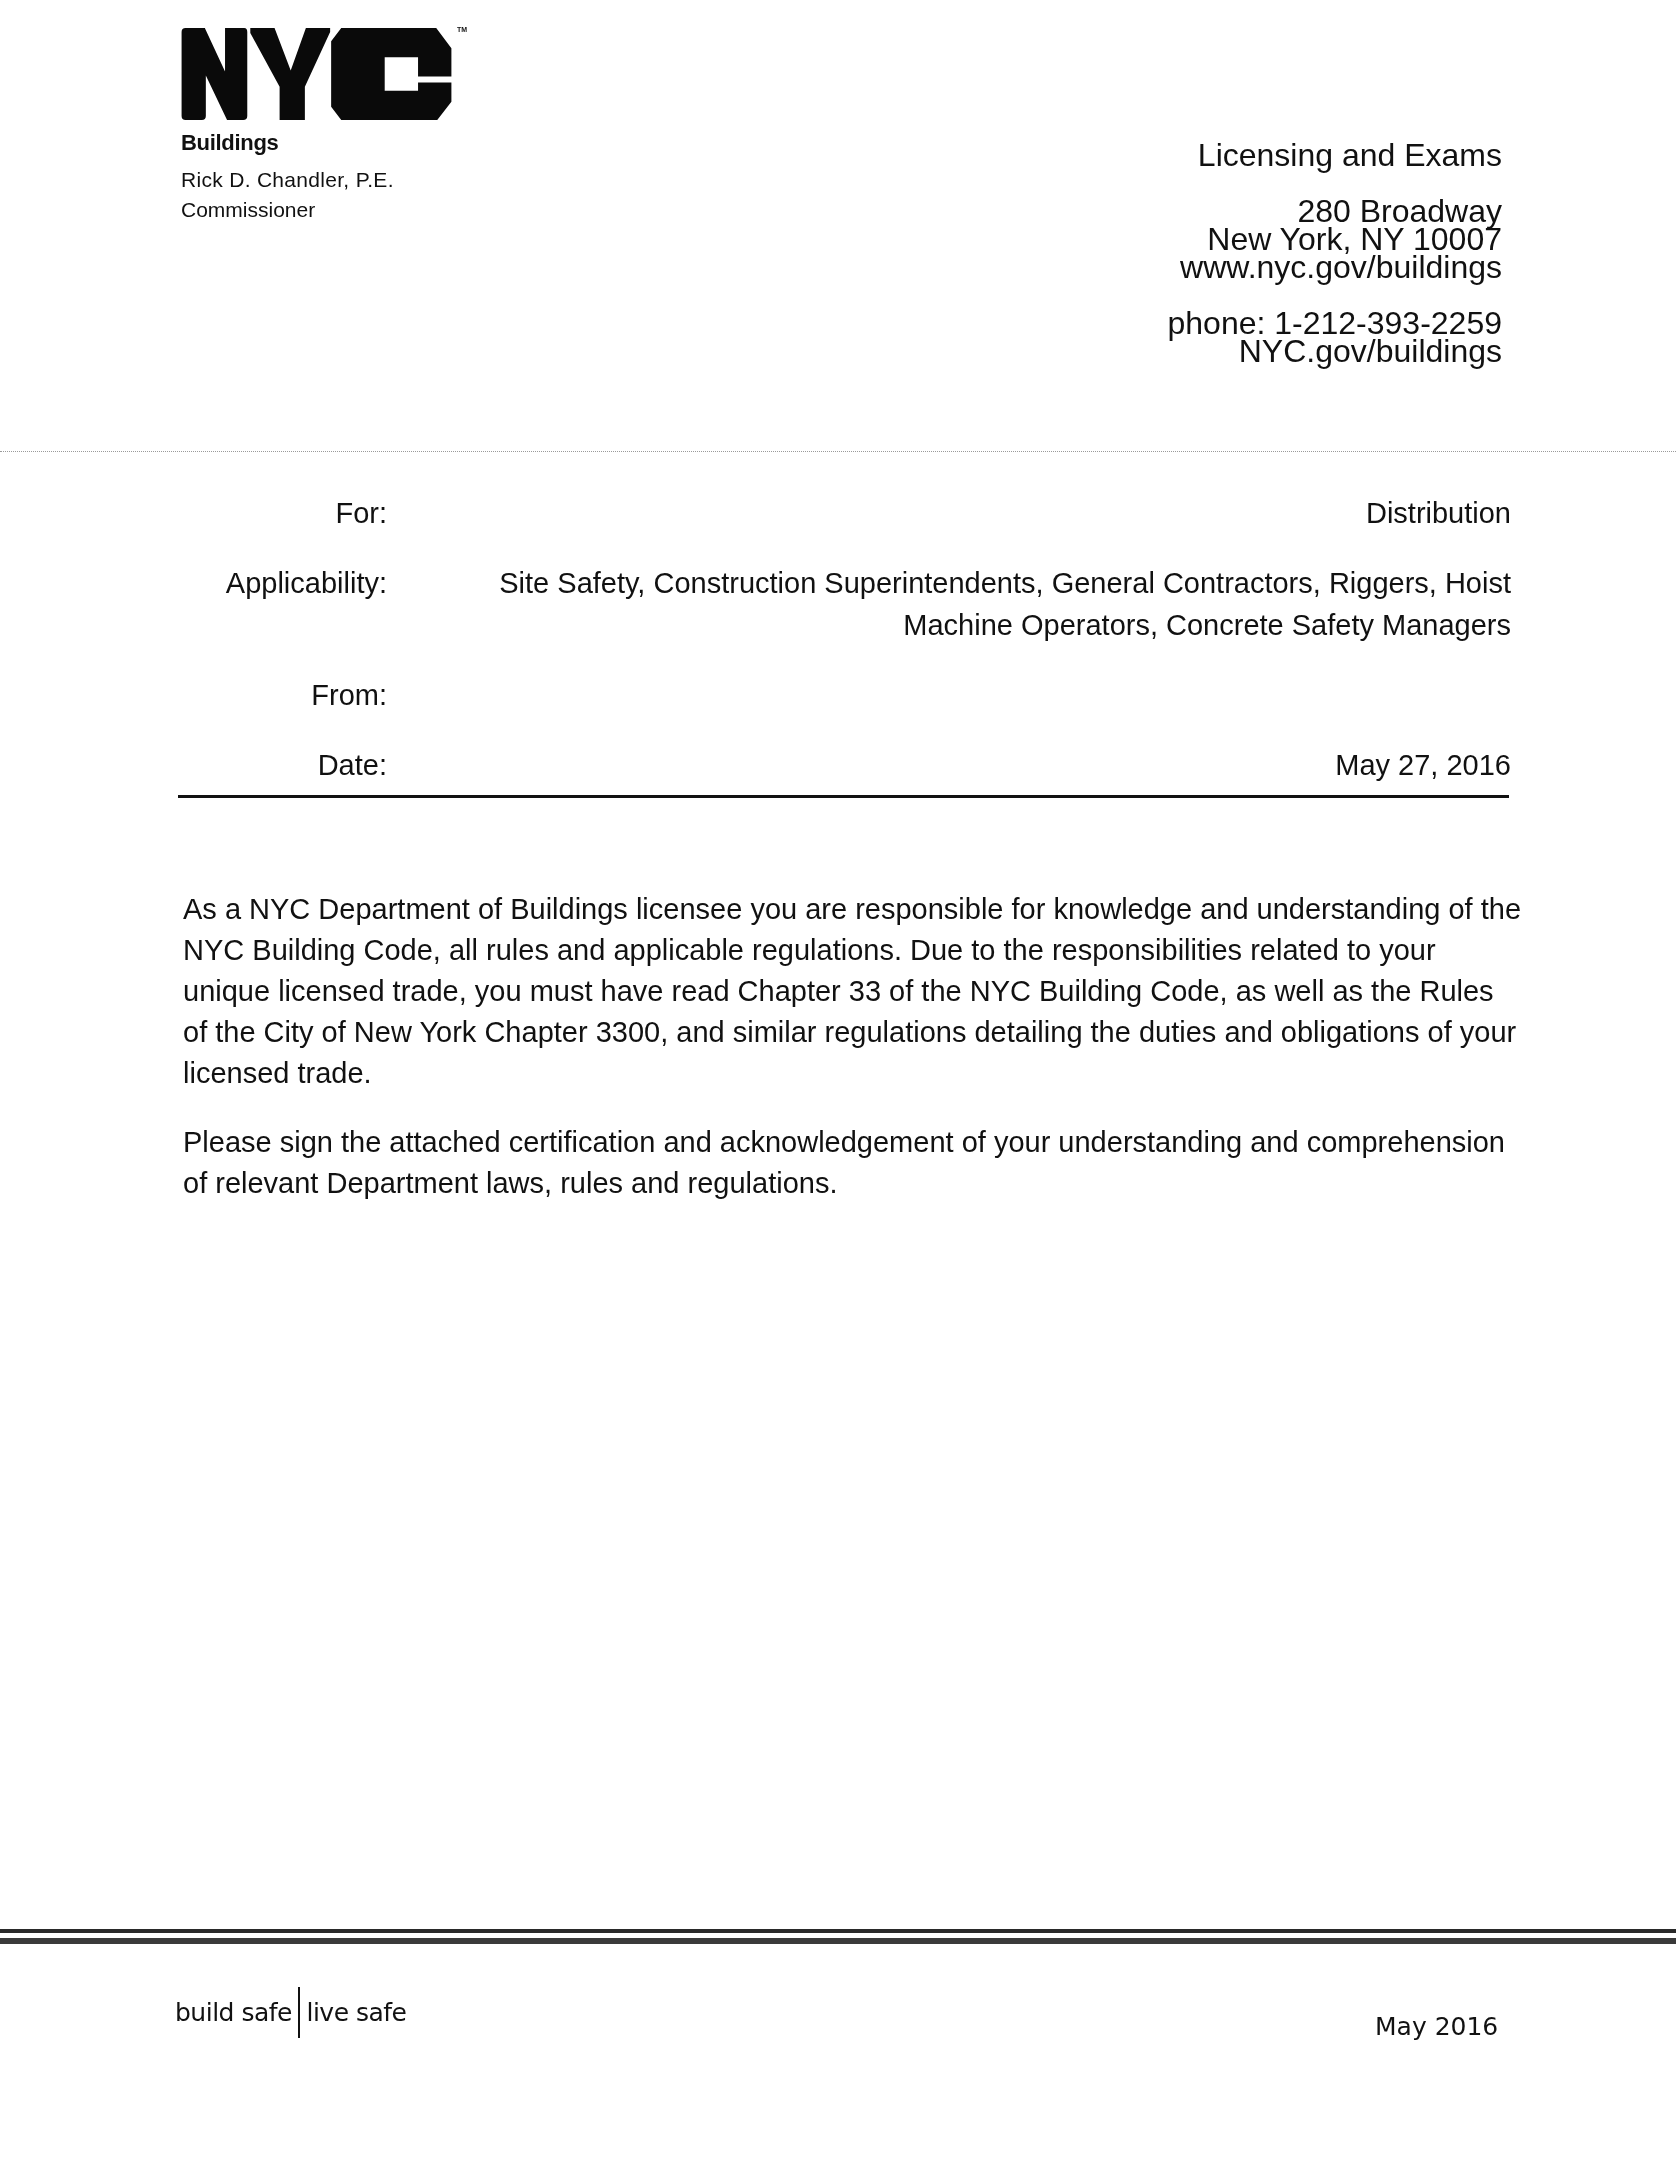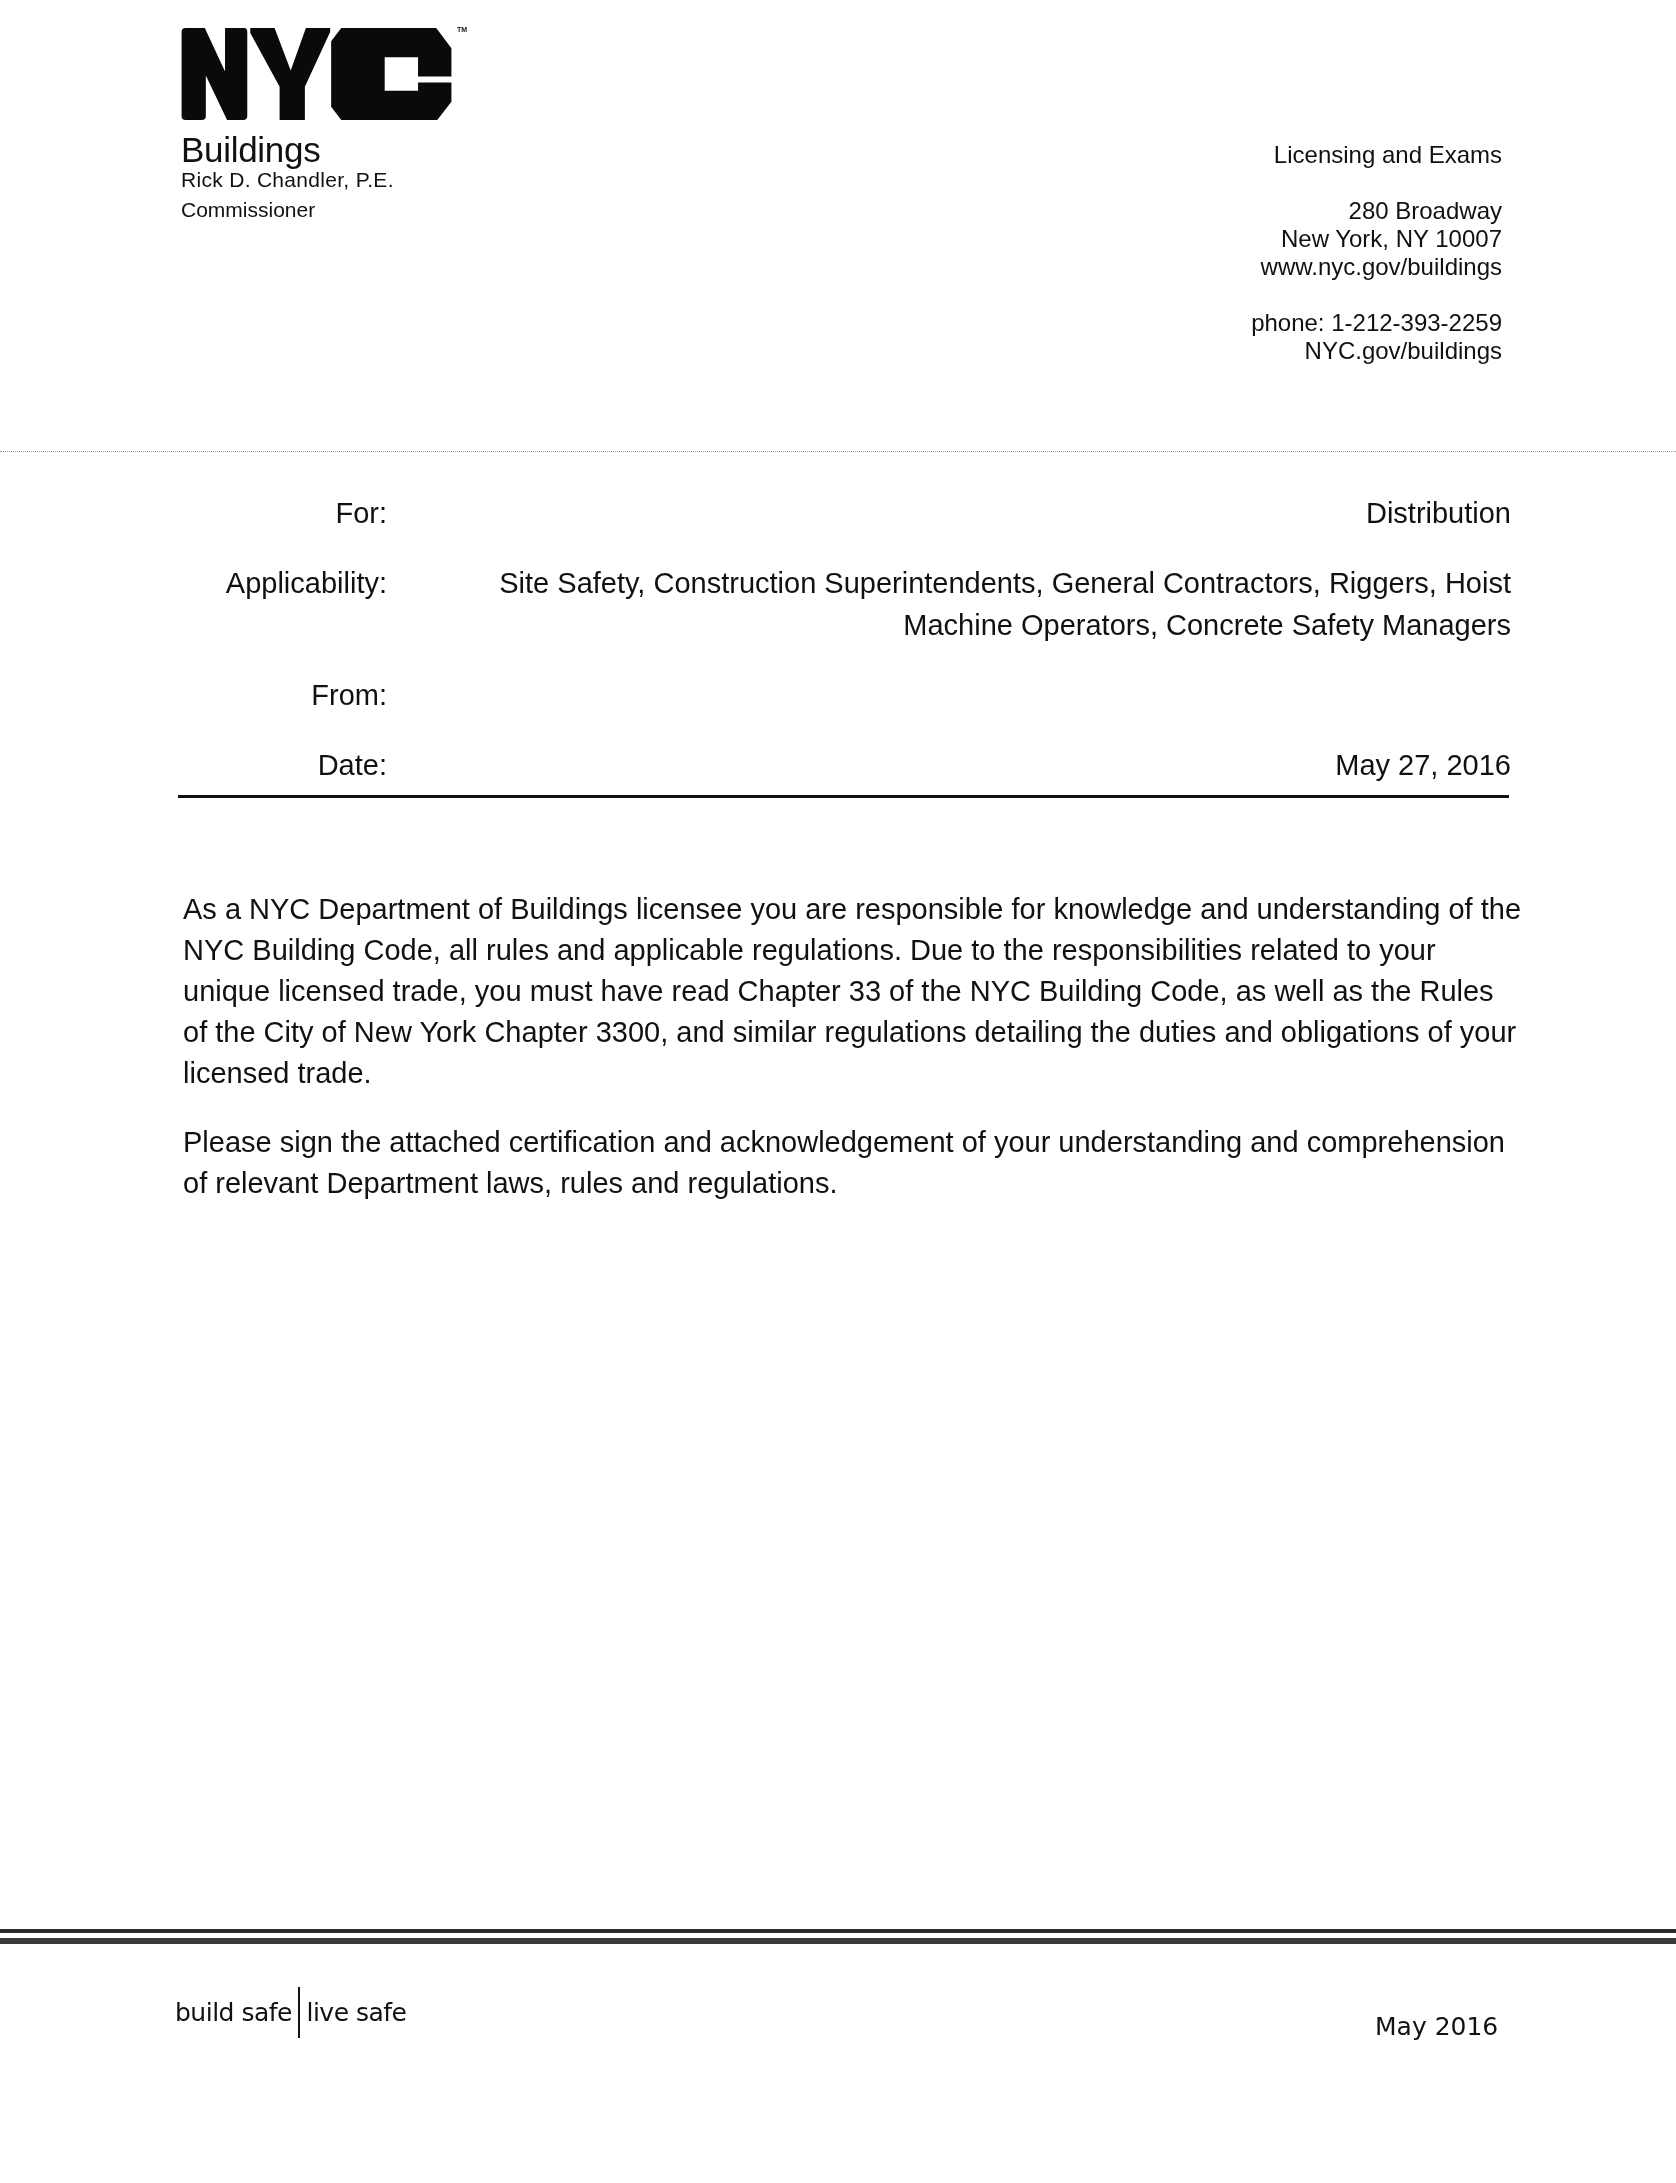--- a/index.html
+++ b/index.html
@@ -5,25 +5,25 @@
   html, body { margin: 0; padding: 0; }
   body {
     width: 1676px; height: 2183px; background: #ffffff; position: relative;
     overflow: hidden; color: #111111;
     font-family: "Liberation Sans", sans-serif;
   }
   .abs { position: absolute; }
   
   .logo { left: 178px; top: 26px; width: 279px; height: 96px; }
   .tm { left: 457px; top: 26px; font-size: 7px; font-weight: bold; }
-  .dept { left: 181px; top: 130px; font-size: 35px; font-weight: normal; letter-spacing: -0.3px; }
+  .dept { left: 181px; top: 130px; font-size: 22px; font-weight: bold; letter-spacing: -0.3px; }
   .comm-name { left: 181px; top: 168px; font-size: 21px; letter-spacing: 0.3px; }
   .comm-title { left: 181px; top: 198px; font-size: 21px; }
   
-  .rblock { right: 174px; top: 141px; text-align: right; font-size: 24px; line-height: 28px; }
+  .rblock { right: 174px; top: 141px; text-align: right; font-size: 32px; line-height: 28px; }
   .rblock .gap { height: 28px; }
   
   .dotted { left: 0; top: 451px; width: 1676px; height: 0; border-top: 1.5px dotted #9a9a9a; }
   
   .fields { left: 183px; top: 492px; width: 1328px; font-size: 29px; line-height: 42px; }
   .frow { display: flex; margin-bottom: 28px; text-align: right; }
   .frow.last { margin-bottom: 0; margin-top: 25px; }
   .flabel { width: 204px; flex: none; }
   .fval { flex: 1; }
   .rule { left: 178px; top: 795px; width: 1331px; height: 3px; background: #111; }

